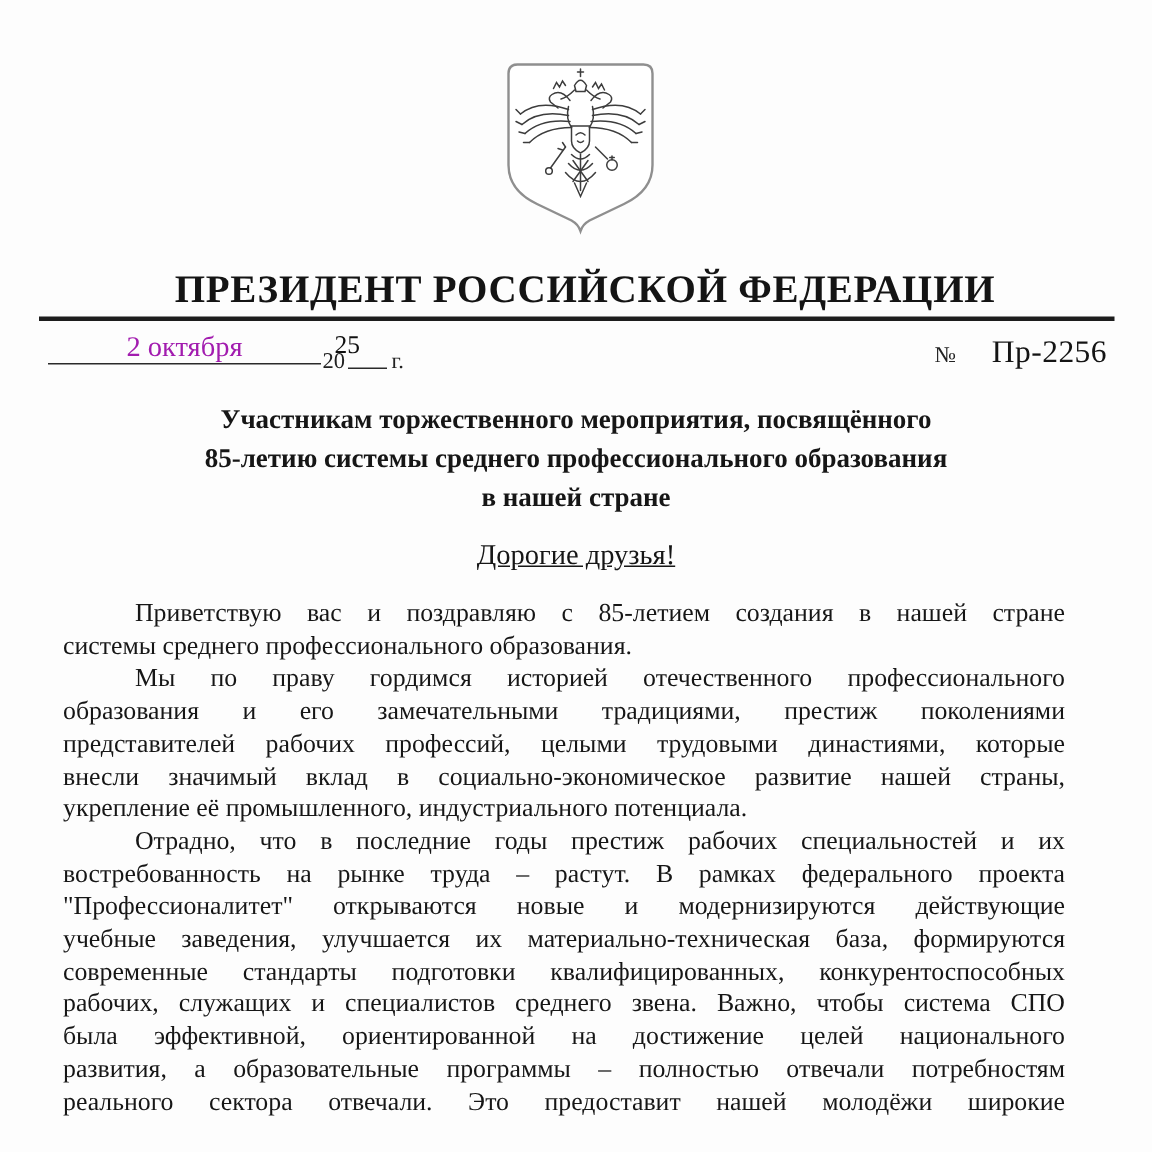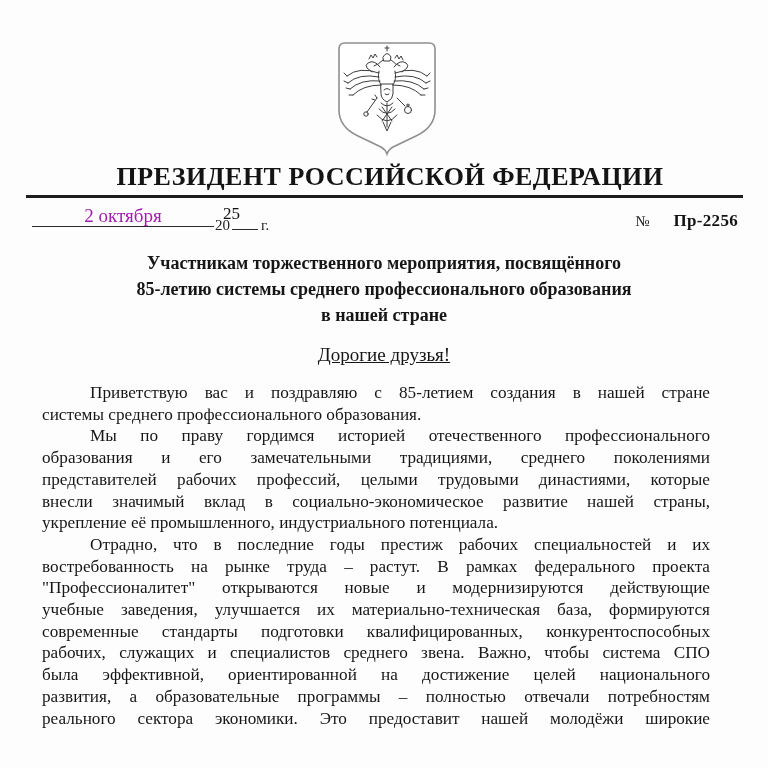--- a/index.html
+++ b/index.html
@@ -13,21 +13,21 @@
     color:#161616;
   }
   
   .emblem-wrap{
     padding-top:40px;
     display:flex;justify-content:center;
   }
   .emblem-wrap svg{transform:translateX(3px);}
   
   .lh-title{
-    margin-top:1px;
+    margin-top:17px;
     text-align:center;
     font-size:26px;
     font-weight:700;
     letter-spacing:.5px;
     line-height:28px;
     color:#141414;
     white-space:nowrap;
     padding-left:12px;
   }
   .rule{
@@ -76,21 +76,21 @@
     position:absolute;
     left:-9px;bottom:5px;
     font-size:17px;
     color:#101010;
   }
   .num-group{
     position:absolute;right:2px;bottom:5px;
     display:flex;align-items:baseline;gap:24px;
   }
   .num-sign{font-size:15px;color:#222;}
-  .num-value{font-size:17px;font-weight:700;color:#141414;letter-spacing:.3px;}
+  .num-value{font-size:21px;font-weight:400;color:#141414;letter-spacing:.3px;}
   
   .place{
     margin-top:14px;
     text-align:center;
     font-size:13.5px;
     line-height:18px;
     color:#2a2a2a;
   }
   
   .address{
@@ -212,31 +212,31 @@
 
   <div class="salutation">Дорогие друзья!</div>
 
   <div class="body-text">
       <div class="para">
         <div class="bline first">Приветствую вас и поздравляю с 85-летием создания в нашей стране</div>
         <div class="bline last">системы среднего профессионального образования.</div>
       </div>
       <div class="para">
         <div class="bline first">Мы по праву гордимся историей отечественного профессионального</div>
-        <div class="bline">образования и его замечательными традициями, среднего поколениями</div>
+        <div class="bline">образования и его замечательными традициями, престиж поколениями</div>
         <div class="bline">представителей рабочих профессий, целыми трудовыми династиями, которые</div>
         <div class="bline">внесли значимый вклад в социально-экономическое развитие нашей страны,</div>
         <div class="bline last">укрепление её промышленного, индустриального потенциала.</div>
       </div>
       <div class="para">
         <div class="bline first">Отрадно, что в последние годы престиж рабочих специальностей и их</div>
         <div class="bline">востребованность на рынке труда – растут. В рамках федерального проекта</div>
         <div class="bline">"Профессионалитет" открываются новые и модернизируются действующие</div>
         <div class="bline">учебные заведения, улучшается их материально-техническая база, формируются</div>
         <div class="bline">современные стандарты подготовки квалифицированных, конкурентоспособных</div>
         <div class="bline">рабочих, служащих и специалистов среднего звена. Важно, чтобы система СПО</div>
         <div class="bline">была эффективной, ориентированной на достижение целей национального</div>
         <div class="bline">развития, а образовательные программы – полностью отвечали потребностям</div>
-        <div class="bline">реального сектора экономики. Это предоставит нашей молодёжи широкие</div>
+        <div class="bline">реального сектора отвечали. Это предоставит нашей молодёжи широкие</div>
       </div>
     </div>
 
 </div>
 
 </body></html>

